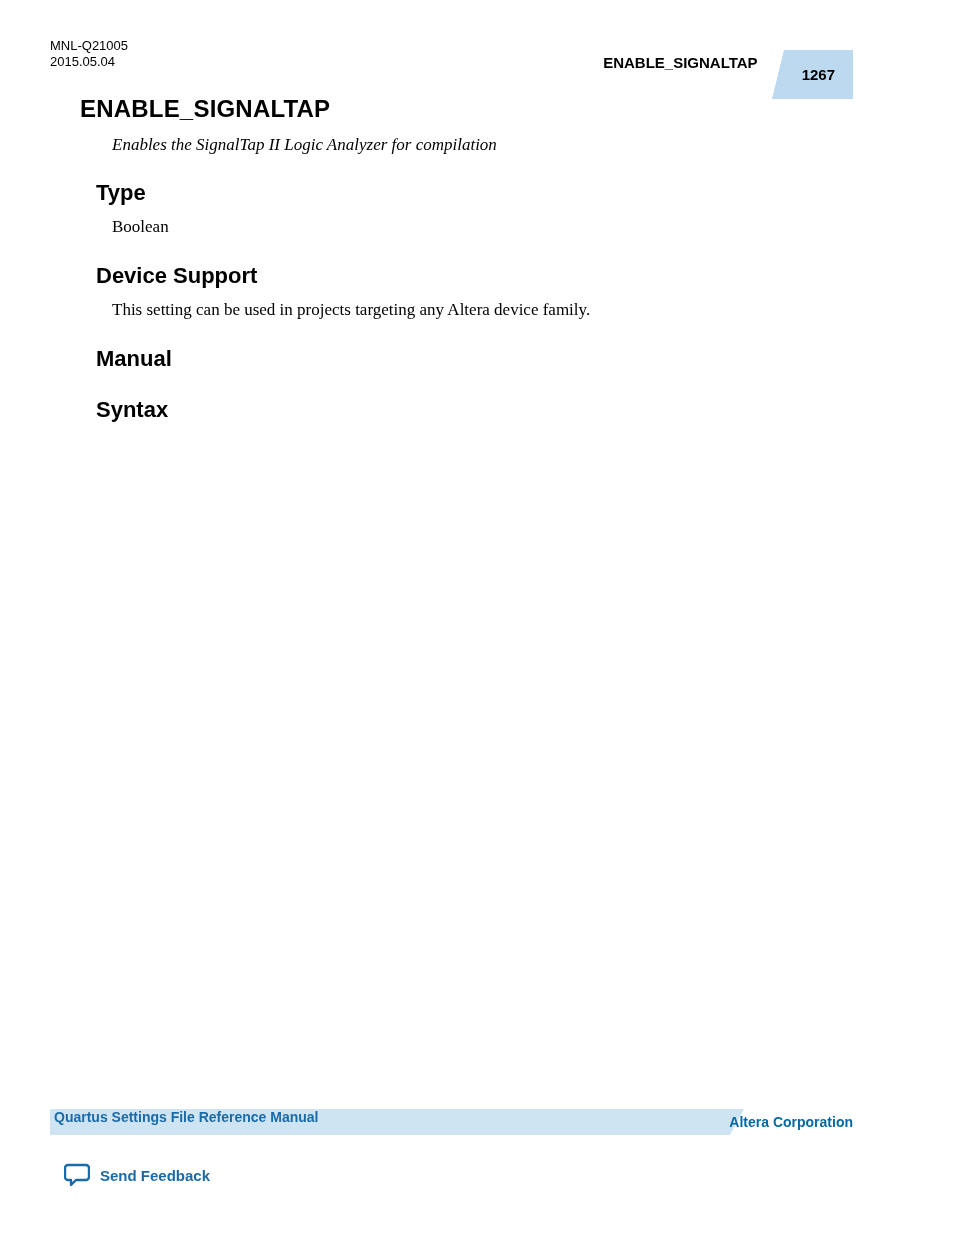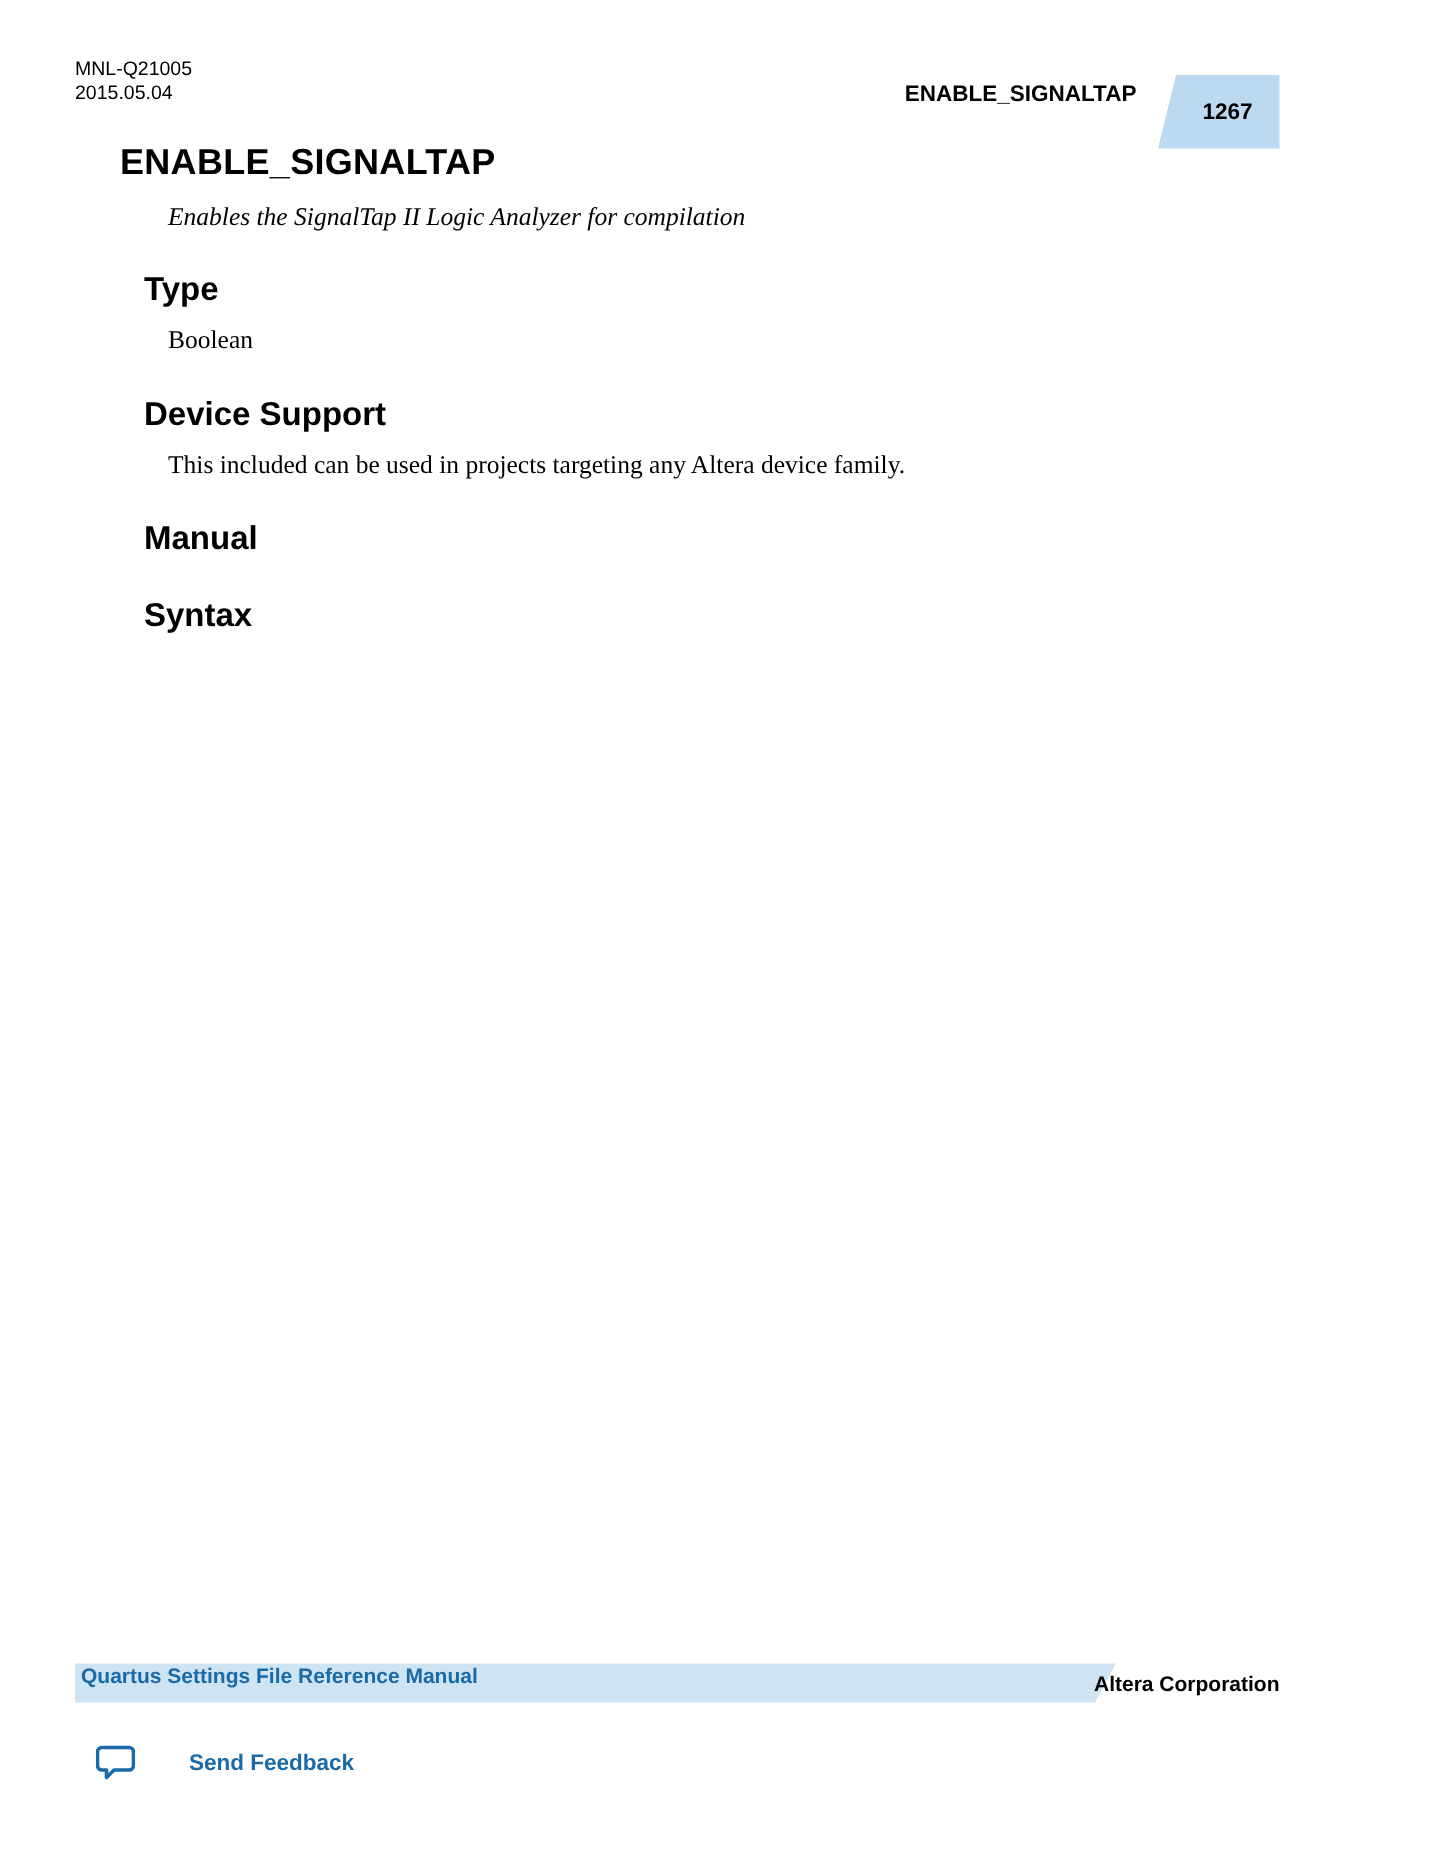--- a/index.html
+++ b/index.html
@@ -133,39 +133,38 @@
     padding-left: 4px;
   }
   .footer-right-text {
     position: absolute;
     right: 0;
     top: 0;
     line-height: 26px;
     font-family: "Myriad Pro", "Segoe UI", Arial, sans-serif;
     font-weight: 700;
     font-size: 14px;
-    color: #000000;
+    color: #0369a1;
   }
   .feedback {
     margin-top: 28px;
     display: flex;
     align-items: center;
     gap: 10px;
     padding-left: 14px;
   }
   .feedback-icon svg {
     display: block;
   }
   .feedback a {
     font-family: "Myriad Pro", "Segoe UI", Arial, sans-serif;
     font-weight: 700;
     font-size: 15px;
     color: #1a6aa8;
     text-decoration: none;
-    margin-left: 26px;
   }
 </style>
 </head>
 <body>
 
 <div class="page">
 
   <div class="hdr">
     <div class="hdr-left">
       <div>MNL-Q21005</div>
@@ -182,21 +181,21 @@
     <h1 class="main">ENABLE_SIGNALTAP</h1>
     <p class="intro">Enables the SignalTap II Logic Analyzer for compilation</p>
 
     <div class="sect">
       <div class="sect-h">Type</div>
       <p class="sect-p">Boolean</p>
     </div>
 
     <div class="sect">
       <div class="sect-h">Device Support</div>
-      <p class="sect-p">This included can be used in projects targeting any Altera device family.</p>
+      <p class="sect-p">This setting can be used in projects targeting any Altera device family.</p>
     </div>
 
     <div class="sect">
       <div class="sect-h">Manual</div>
     </div>
 
     <div class="sect">
       <div class="sect-h">Syntax</div>
     </div>
   </div>

